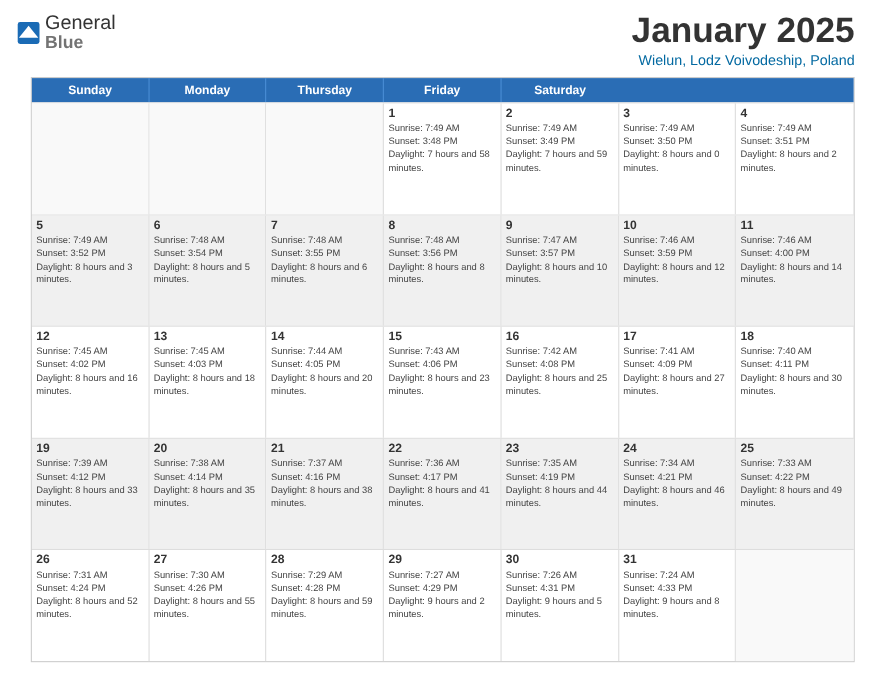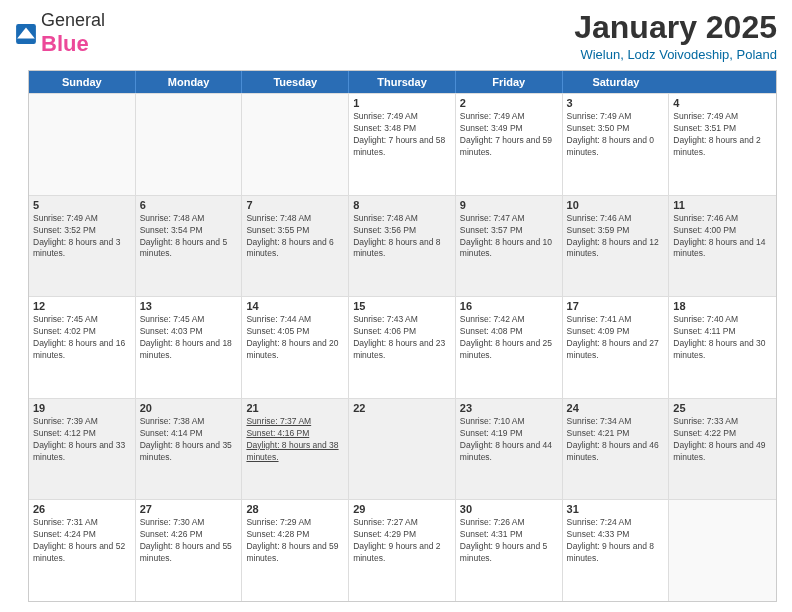--- a/index.html
+++ b/index.html
@@ -27,23 +27,23 @@
       display: flex;
       align-items: center;
       gap: 4px;
     }
     .logo-text-general {
       font-size: 18px;
       font-weight: normal;
       color: #333;
     }
     .logo-text-blue {
-      font-size: 22px;
+      font-size: 16px;
       font-weight: bold;
-      color: #ec4899;
+      color: #737373;
     }
     .logo-icon {
       width: 22px;
       height: 22px;
     }
     .title-area {
       text-align: right;
     }
     .month-title {
       font-size: 32px;
@@ -139,21 +139,20 @@
     <div class="title-area">
       <div class="month-title">January 2025</div>
       <div class="location">Wielun, Lodz Voivodeship, Poland</div>
     </div>
   </div>
 
   <div class="calendar">
     <div class="cal-header">
     <div class="cal-header-cell">Sunday</div>
         <div class="cal-header-cell">Monday</div>
-        <div class="cal-header-cell">Tuesday</div>
         <div class="cal-header-cell">Thursday</div>
         <div class="cal-header-cell">Friday</div>
         <div class="cal-header-cell">Saturday</div>
       </div>
     <div class="cal-body">
     <div class="cal-row">
           <div class="cal-cell empty"></div>
           <div class="cal-cell empty"></div>
           <div class="cal-cell empty"></div>
           <div class="cal-cell">
@@ -277,30 +276,33 @@
 Daylight: 8 hours and 33 minutes.</div>
           </div>
           <div class="cal-cell shaded">
             <div class="day-number">20</div>
             <div class="cell-info" style="white-space: pre-line;">Sunrise: 7:38 AM
 Sunset: 4:14 PM
 Daylight: 8 hours and 35 minutes.</div>
           </div>
           <div class="cal-cell shaded">
             <div class="day-number">21</div>
-            <div class="cell-info" style="white-space: pre-line; text-decoration: underline;">Sunrise: 7:37 AM
+            <div class="cell-info" style="white-space: pre-line;">Sunrise: 7:37 AM
 Sunset: 4:16 PM
 Daylight: 8 hours and 38 minutes.</div>
           </div>
           <div class="cal-cell shaded">
             <div class="day-number">22</div>
+            <div class="cell-info" style="white-space: pre-line;">Sunrise: 7:36 AM
+Sunset: 4:17 PM
+Daylight: 8 hours and 41 minutes.</div>
           </div>
           <div class="cal-cell shaded">
             <div class="day-number">23</div>
-            <div class="cell-info" style="white-space: pre-line;">Sunrise: 7:10 AM
+            <div class="cell-info" style="white-space: pre-line;">Sunrise: 7:35 AM
 Sunset: 4:19 PM
 Daylight: 8 hours and 44 minutes.</div>
           </div>
           <div class="cal-cell shaded">
             <div class="day-number">24</div>
             <div class="cell-info" style="white-space: pre-line;">Sunrise: 7:34 AM
 Sunset: 4:21 PM
 Daylight: 8 hours and 46 minutes.</div>
           </div>
           <div class="cal-cell shaded">

